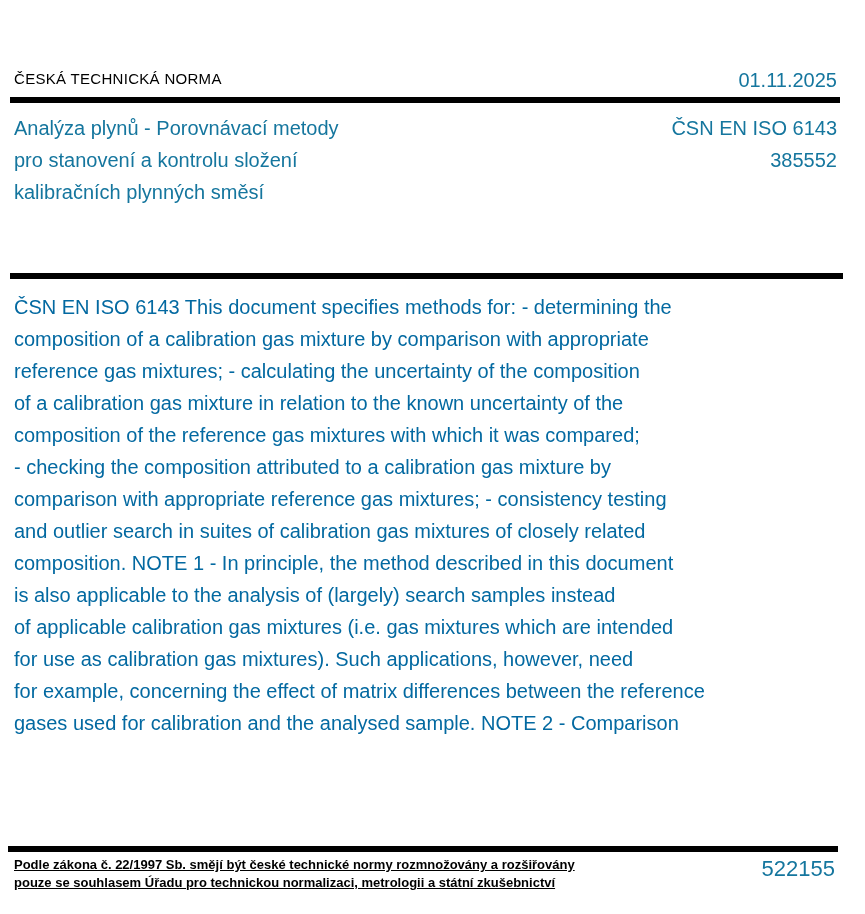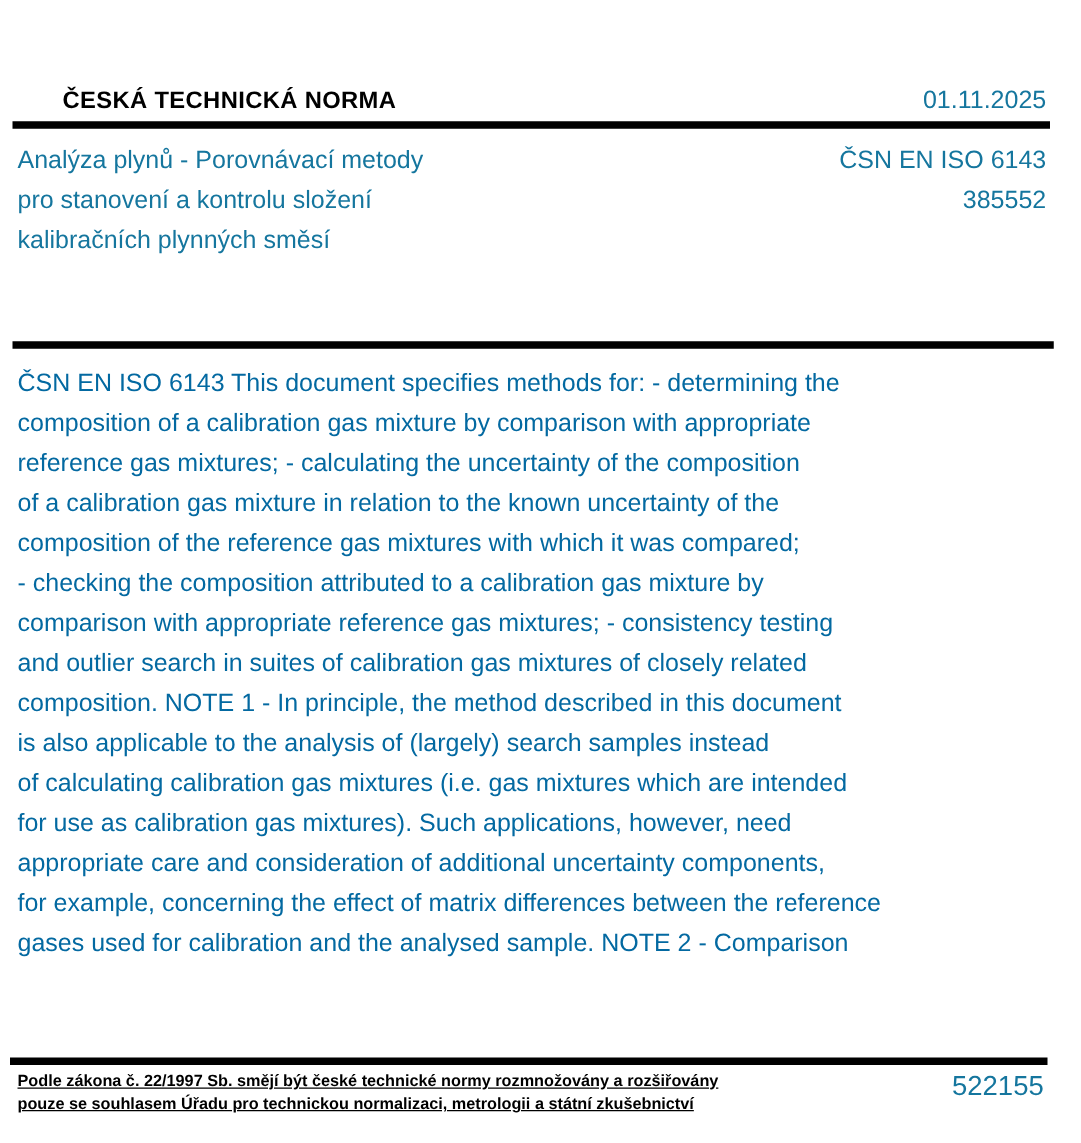--- a/index.html
+++ b/index.html
@@ -21,26 +21,25 @@
     background: #000000;
   }
   .rule-header { left: 10px; top: 97px;  width: 830px; }
   .rule-mid    { left: 10px; top: 273px; width: 833px; }
   .rule-footer { left: 8px;  top: 846px; width: 830px; }
 
   .header-title {
     position: absolute;
     left: 14px;
     top: 70px;
-    font-size: 19px;
-    font-weight: bold;
+    font-size: 15px;
+    font-weight: normal;
     color: #000000;
     letter-spacing: 0.3px;
     white-space: nowrap;
-    margin-left: 36px;
   }
   .header-date {
     position: absolute;
     right: 28px;
     top: 69px;
     font-size: 20px;
     color: #15769e;
     white-space: nowrap;
   }
 
@@ -137,23 +136,22 @@
     <div class="line">ČSN EN ISO 6143 This document specifies methods for: - determining the</div>
     <div class="line">composition of a calibration gas mixture by comparison with appropriate</div>
     <div class="line">reference gas mixtures; - calculating the uncertainty of the composition</div>
     <div class="line">of a calibration gas mixture in relation to the known uncertainty of the</div>
     <div class="line">composition of the reference gas mixtures with which it was compared;</div>
     <div class="line">- checking the composition attributed to a calibration gas mixture by</div>
     <div class="line">comparison with appropriate reference gas mixtures; - consistency testing</div>
     <div class="line">and outlier search in suites of calibration gas mixtures of closely related</div>
     <div class="line">composition. NOTE 1 - In principle, the method described in this document</div>
     <div class="line">is also applicable to the analysis of (largely) search samples instead</div>
-    <div class="line">of calculating calibration gas mixtures (i.e. gas mixtures which are intended</div>
+    <div class="line">of applicable calibration gas mixtures (i.e. gas mixtures which are intended</div>
     <div class="line">for use as calibration gas mixtures). Such applications, however, need</div>
-    <div class="line">appropriate care and consideration of additional uncertainty components,</div>
     <div class="line">for example, concerning the effect of matrix differences between the reference</div>
     <div class="line">gases used for calibration and the analysed sample. NOTE 2 - Comparison</div>
   </div>
 
 
   <div class="rule rule-footer"></div>
 
   <div class="footer-legal">
     <div class="line">Podle zákona č. 22/1997 Sb. smějí být české technické normy rozmnožovány a rozšiřovány</div>
     <div class="line">pouze se souhlasem Úřadu pro technickou normalizaci, metrologii a státní zkušebnictví</div>

